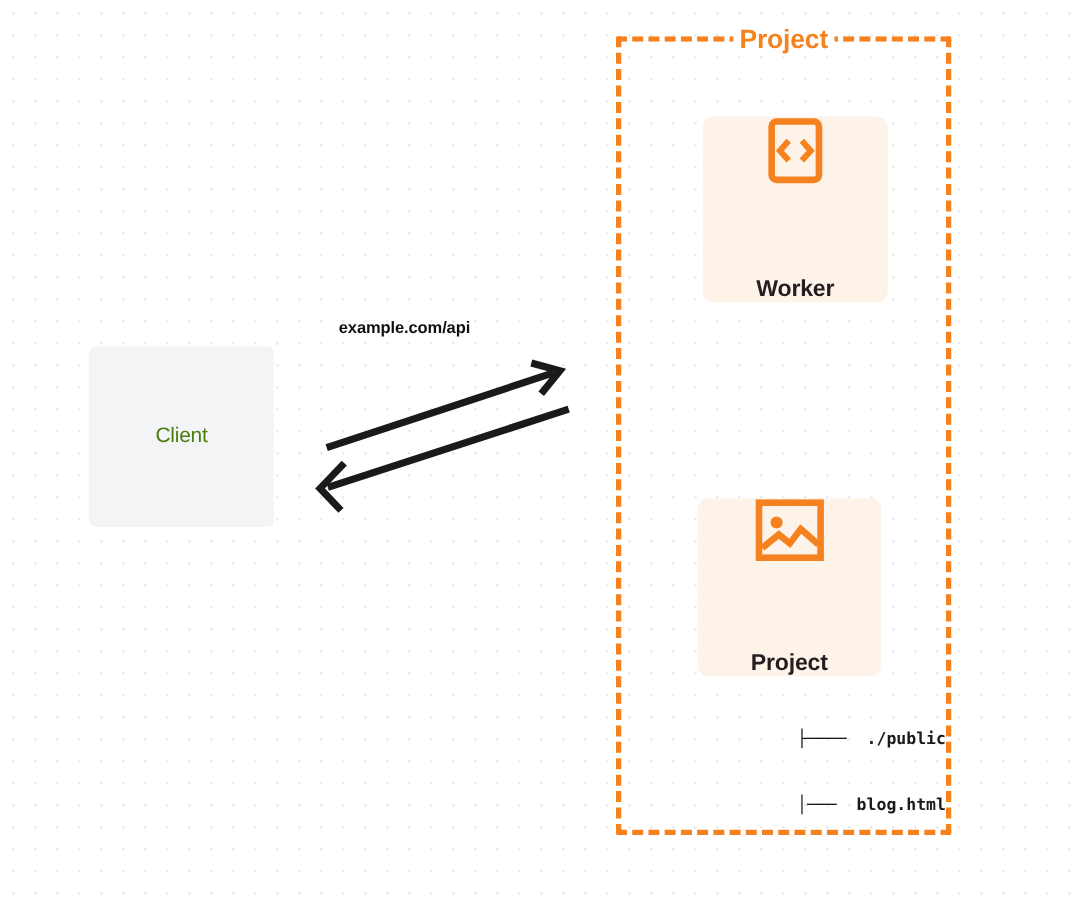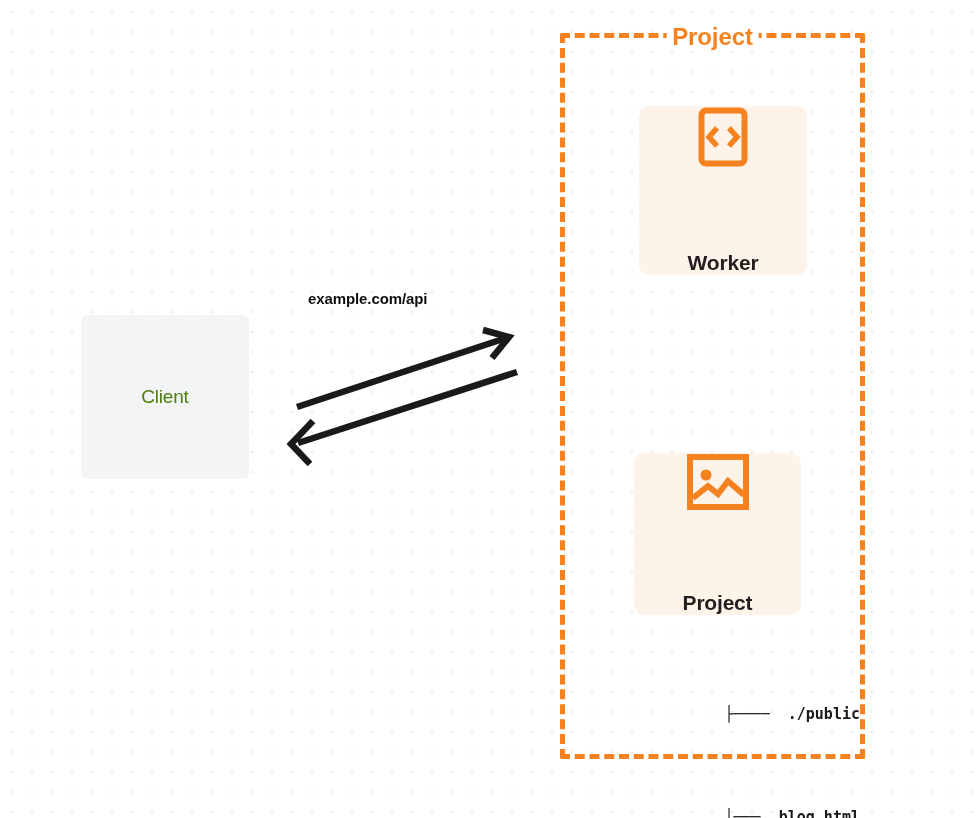--- a/index.html
+++ b/index.html
@@ -141,21 +141,20 @@
     font-size: 15px;
     line-height: 20px;
     color: #1a1a1a;
     white-space: pre;
     text-align: right;
     font-weight: bold;
   }
   .tree-line {
     display: block;
     white-space: pre;
-    margin-top: 43px;
   }
 </style>
 </head>
 <body>
 
 <div id="diagram">
 
   <div class="client-box">
     <span class="client-label">Client</span>
   </div>

